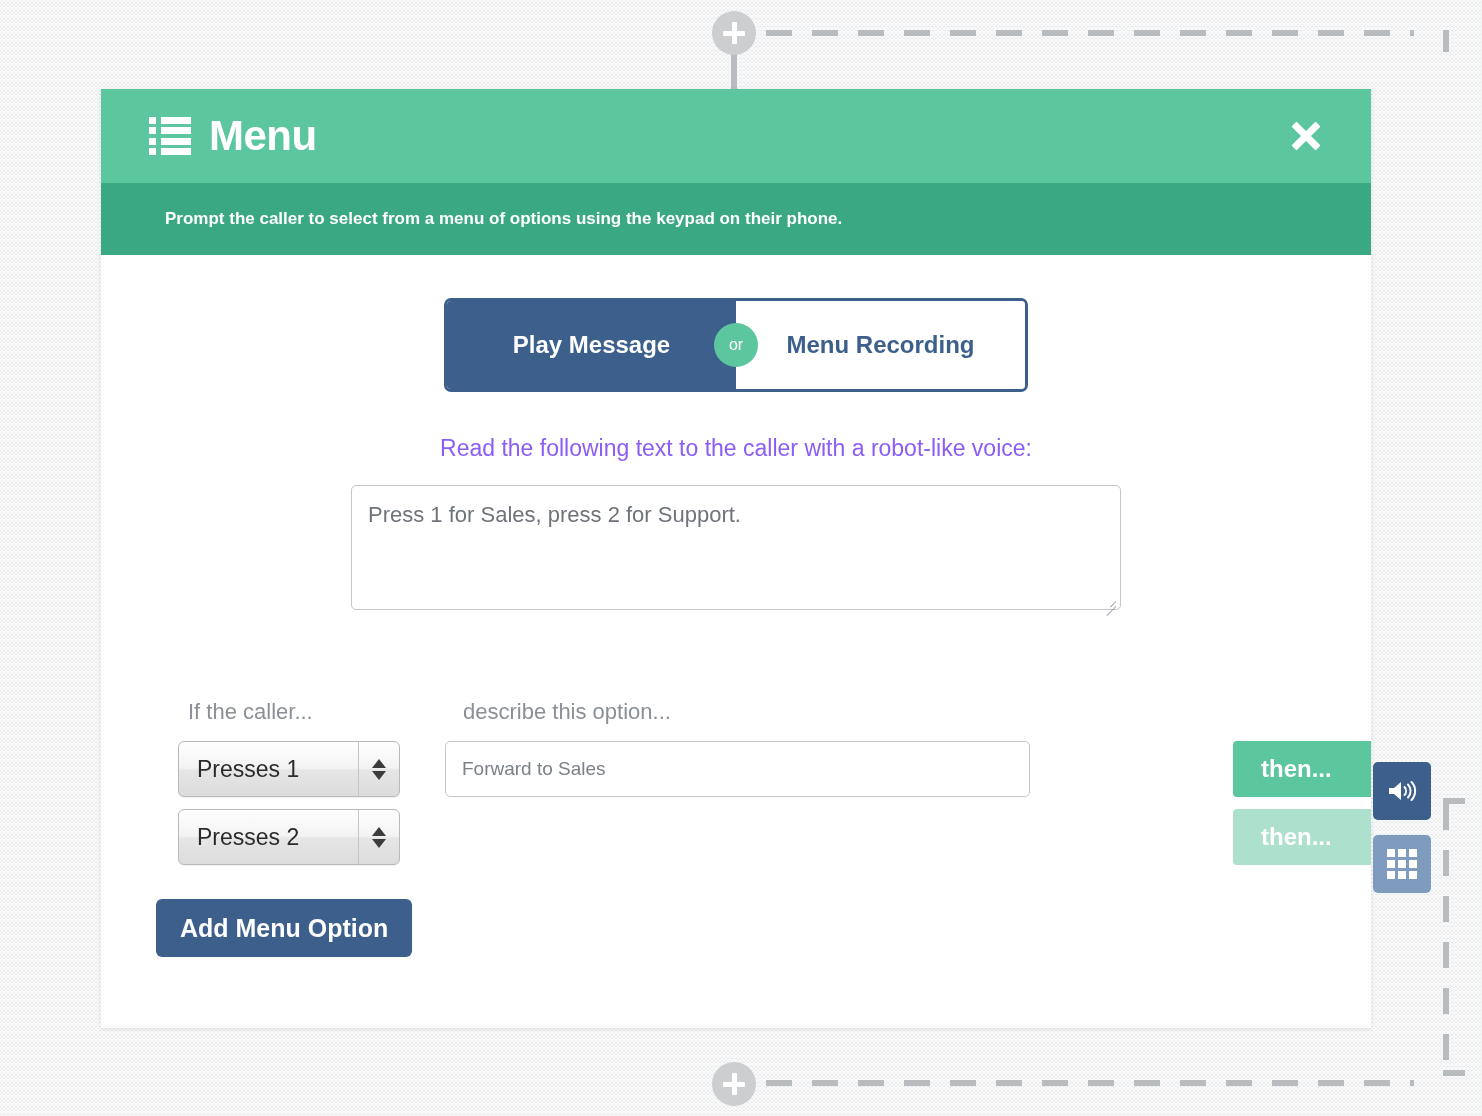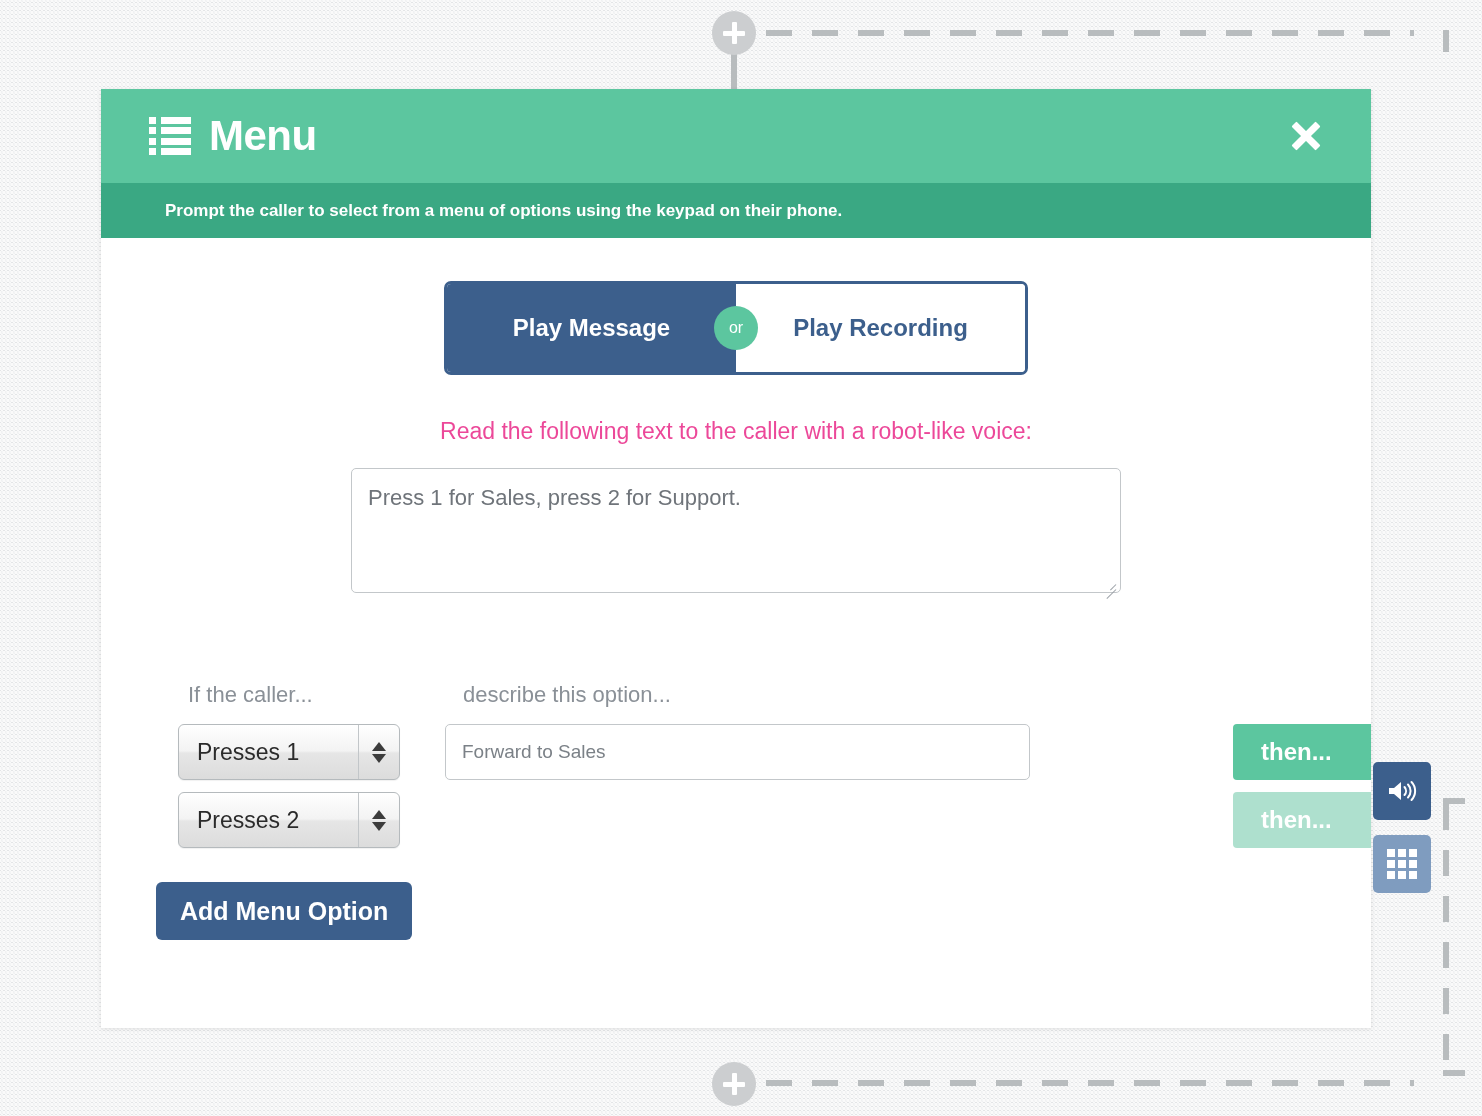--- a/index.html
+++ b/index.html
@@ -136,21 +136,21 @@
     left: 50%;
     width: 34px;
     height: 7px;
     background: #fff;
     border-radius: 1px;
   }
   .close-btn span:nth-child(1) { transform: translate(-50%,-50%) rotate(45deg); }
   .close-btn span:nth-child(2) { transform: translate(-50%,-50%) rotate(-45deg); }
 
   .modal-subtitle {
-    height: 55px;
+    height: 72px;
     background: #3aa883;
     color: #ffffff;
     font-size: 17px;
     font-weight: bold;
     display: flex;
     align-items: center;
     padding-left: 64px;
     box-sizing: border-box;
   }
 
@@ -208,21 +208,21 @@
     font-weight: normal;
     display: flex;
     align-items: center;
     justify-content: center;
     z-index: 2;
   }
 
   
   .read-label {
     text-align: center;
-    color: #ec4899;
+    color: #8b5cf6;
     font-size: 23px;
     margin-top: 43px;
   }
   .textarea-wrap {
     display: flex;
     justify-content: center;
     margin-top: 23px;
   }
   .ta {
     width: 770px;
@@ -446,21 +446,21 @@
   </div>
 
   <div class="modal-subtitle">Prompt the caller to select from a menu of options using the keypad on their phone.</div>
 
   <div class="modal-body">
 
     <div class="toggle-wrap">
       <div class="toggle">
         <div class="toggle-half active">Play Message</div>
         <div class="or-badge">or</div>
-        <div class="toggle-half inactive">Play Recording</div>
+        <div class="toggle-half inactive">Menu Recording</div>
       </div>
     </div>
 
     <div class="read-label">Read the following text to the caller with a robot-like voice:</div>
 
     <div class="textarea-wrap">
       <div class="ta-outer">
         <textarea class="ta" placeholder="Press 1 for Sales, press 2 for Support." style="">Press 1 for Sales, press 2 for Support.</textarea>
         <span class="grip">
             <i></i>

